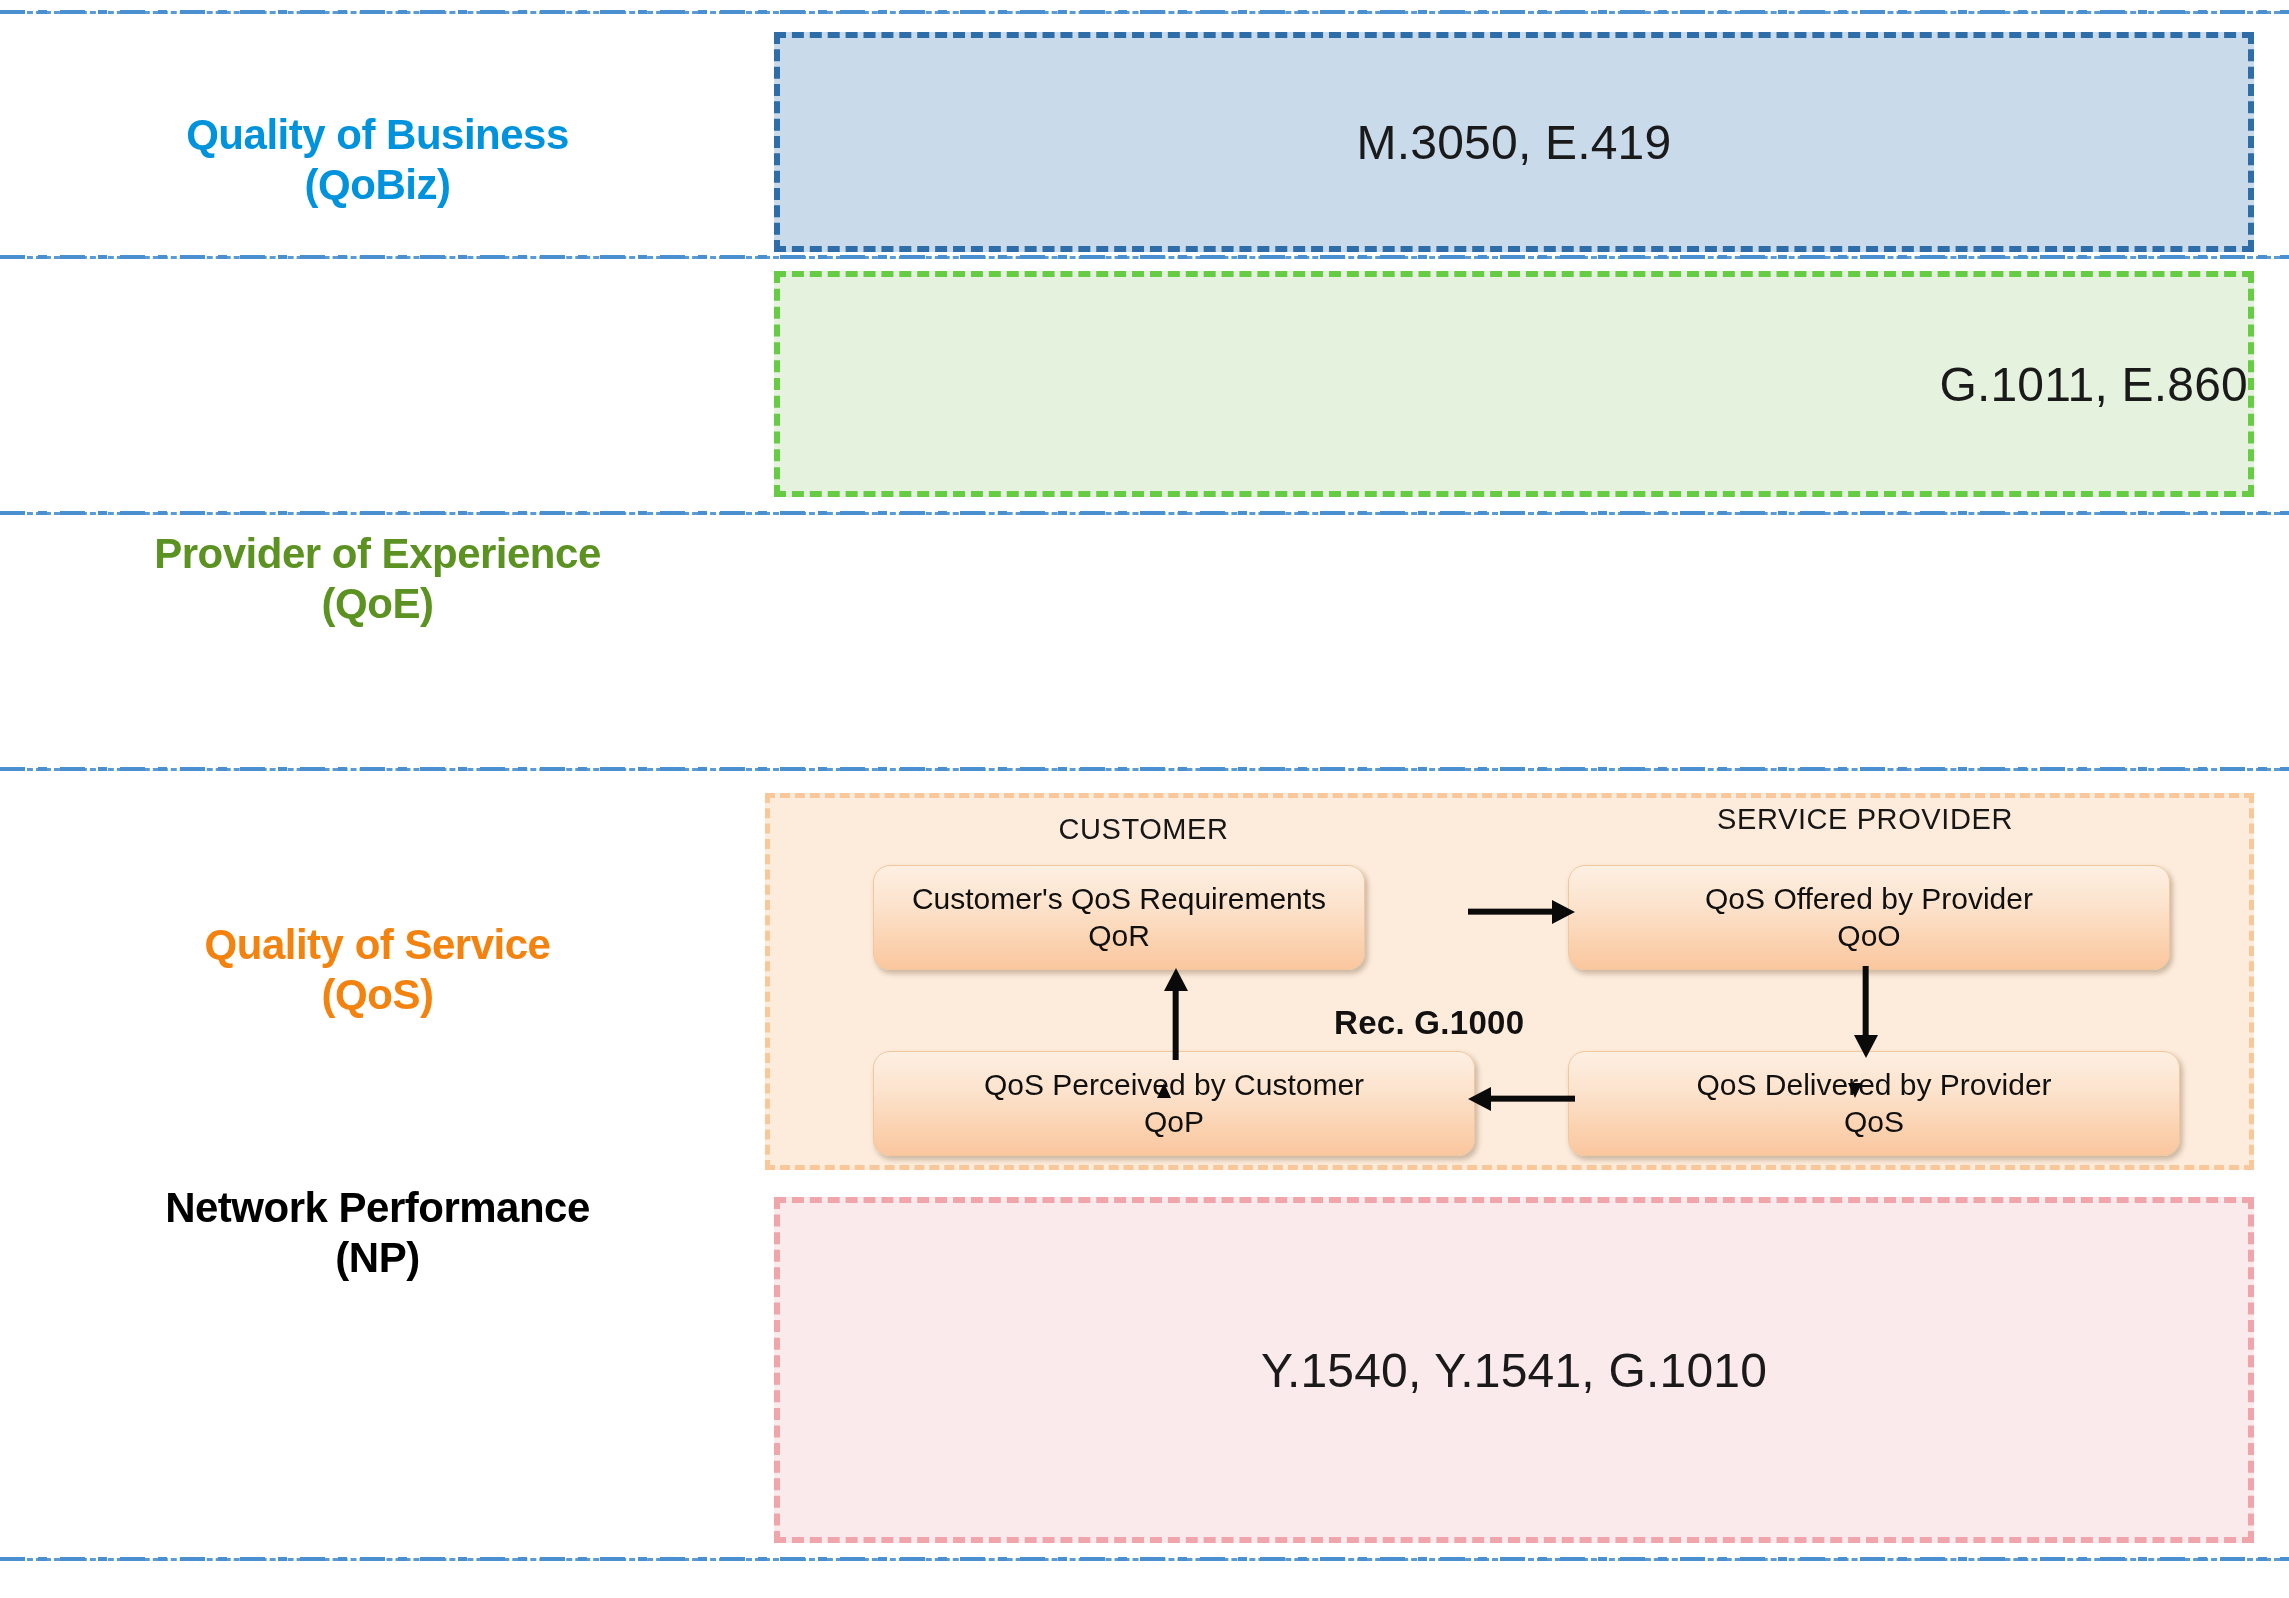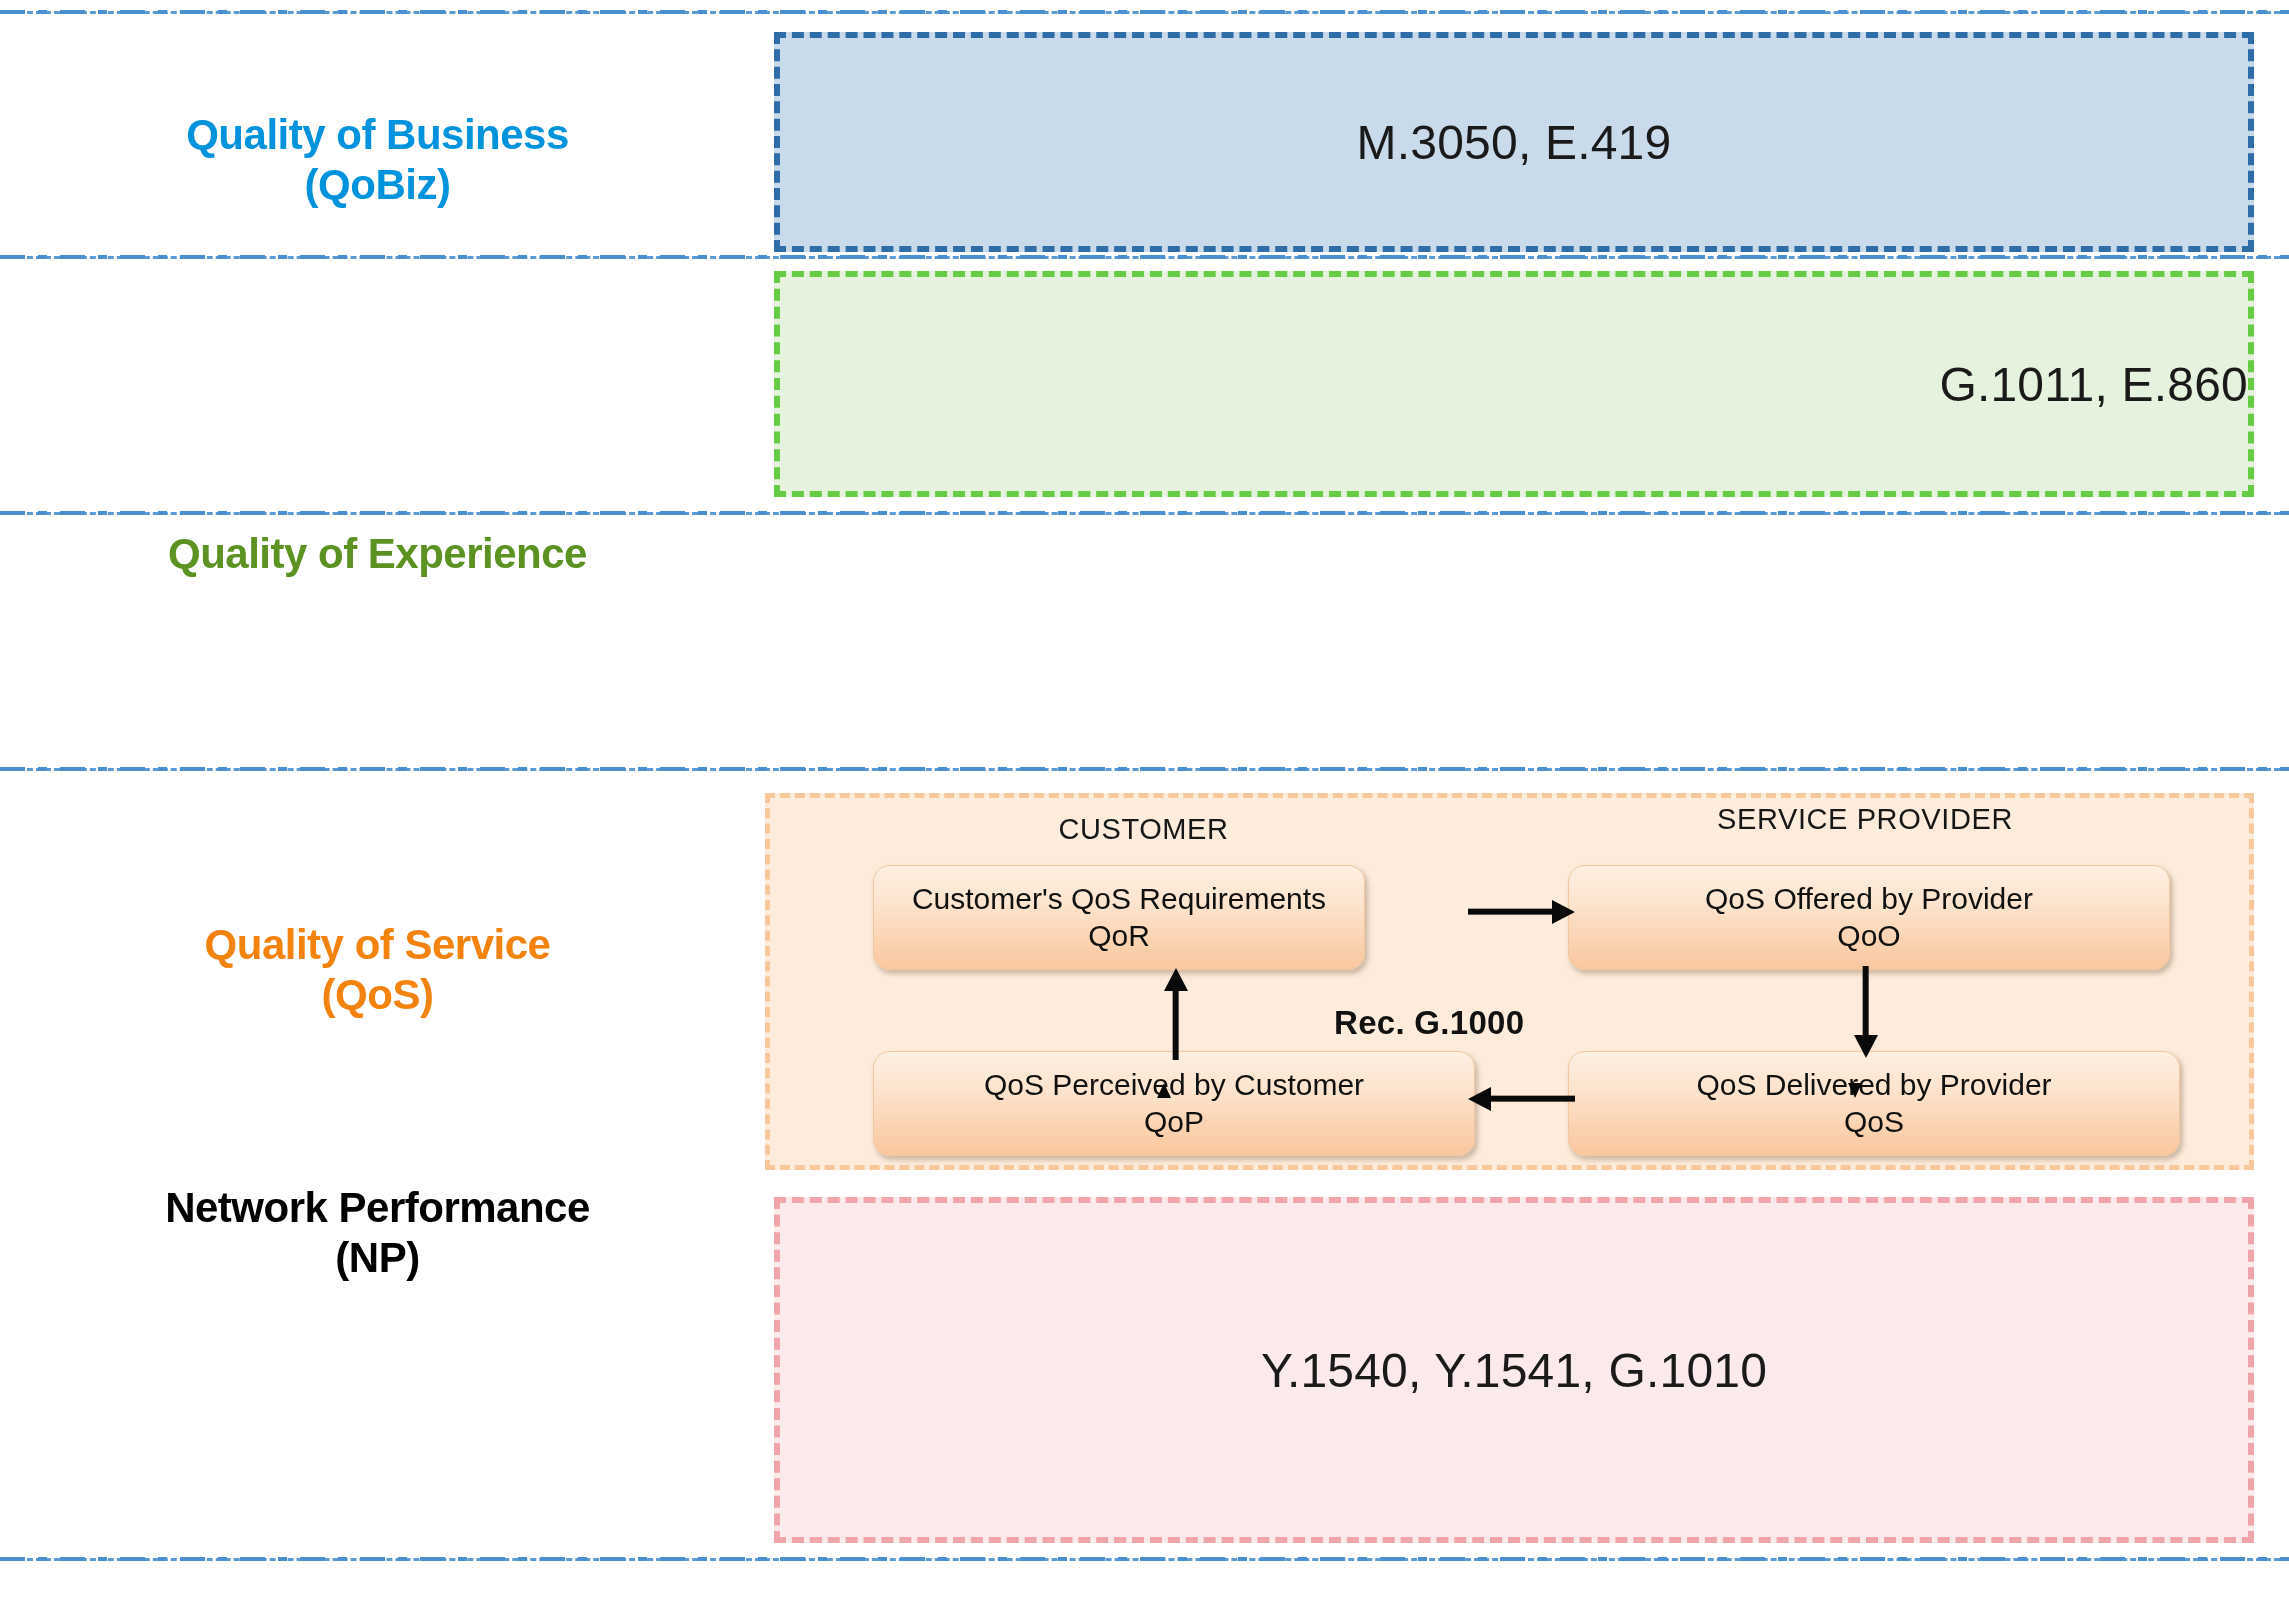--- a/index.html
+++ b/index.html
@@ -183,21 +183,22 @@
   <div class="tier-label" style="top:110px; color:#0093DD;">
     <span>Quality of Business</span>
     <span class="l2">(QoBiz)</span>
   </div>
 
   <div class="tier-box" style="left:774px; top:32px; width:1480px; height:220px; background:#C9DAEB; border:6.7px dashed #2E6DA8;">
     <span class="box-text">M.3050, E.419</span>
   </div>
 
   <div class="tier-label" style="top:529px; color:#5C9222;">
-    <span>Quality of Experience</span>
+    <span>Provider of Experience</span>
+    <span class="l2">(QoE)</span>
   </div>
 
   <div class="tier-box" style="left:774px; top:271px; width:1480px; height:226px; background:#E5F2DE; border:6.7px dashed #66CC44;justify-content:flex-end;">
     <span class="box-text">G.1011, E.860</span>
   </div>
 
   <div class="tier-label" style="top:920px; color:#F4820E;">
     <span>Quality of Service</span>
     <span class="l2">(QoS)</span>
   </div>

